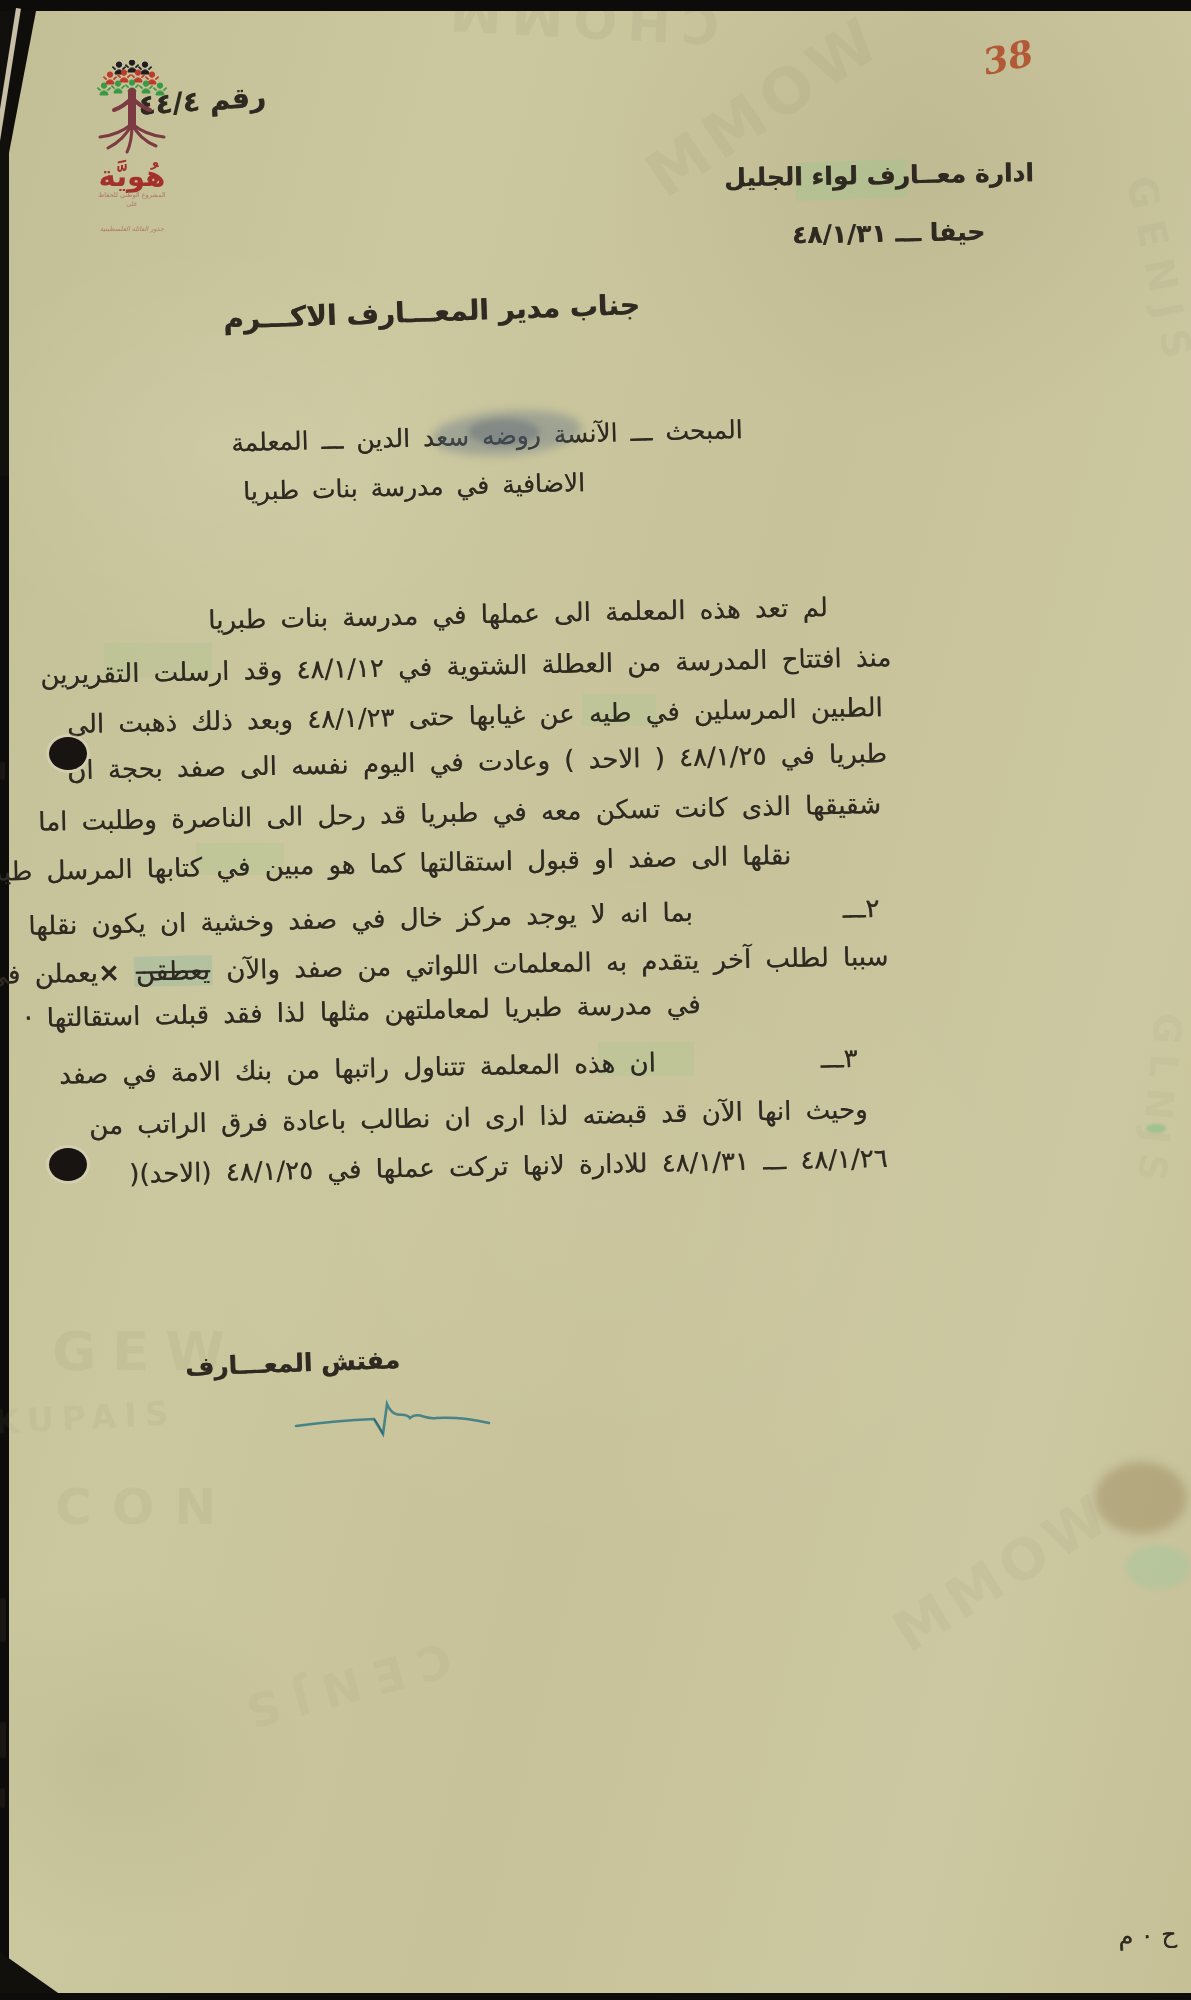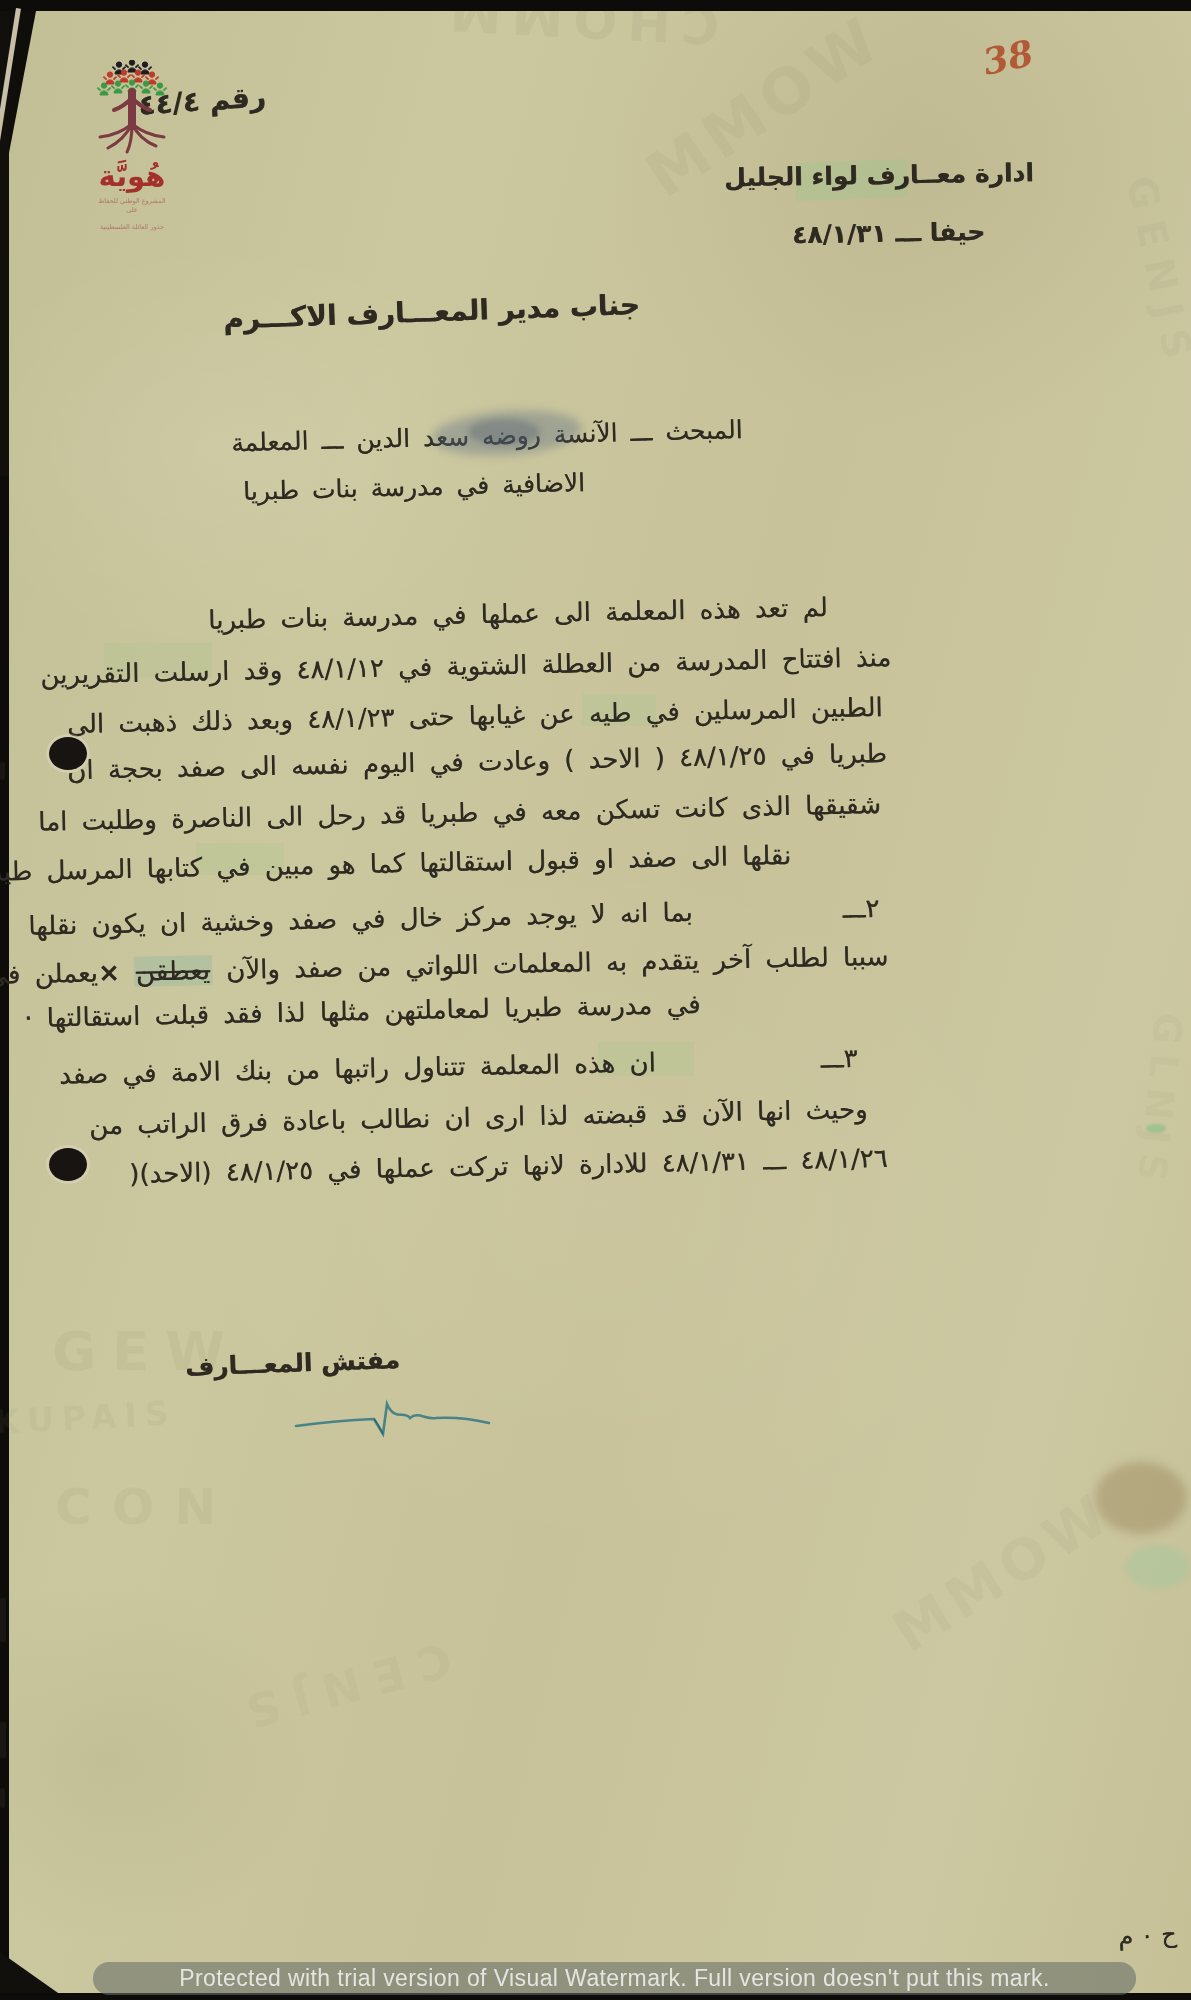--- a/index.html
+++ b/index.html
@@ -42,21 +42,21 @@
   
   .hl{position:absolute;pointer-events:none;}
   .smudge{position:absolute;border-radius:50%;filter:blur(5px);}
   
   .pwm{position:absolute;color:#8a8668;opacity:.11;font-weight:bold;
     font-family:"DejaVu Sans",sans-serif;pointer-events:none;white-space:nowrap;}
   
   #logo{position:absolute;left:92px;top:60px;width:80px;z-index:5;text-align:center;}
   #logo .wordmark{font-size:29px;font-weight:bold;color:#a3302a;line-height:1;
     margin-top:2px;direction:rtl;}
-  #logo .caption{font-size:6.5px;color:#b0766c;direction:rtl;line-height:1.35;margin-top:6px;}
+  #logo .caption{font-size:6.5px;color:#b0766c;direction:rtl;line-height:1.35;}
   
   #sig-svg{position:absolute;left:292px;top:1386px;}
   
   #trialbar{position:absolute;left:93px;top:1962px;width:1043px;height:33px;
     background:rgba(104,110,103,.58);border-radius:16px;display:flex;align-items:center;
     justify-content:center;font-family:"Liberation Sans",sans-serif;font-size:23px;
     color:#e3e6e0;letter-spacing:.4px;}
 </style>
 </head>
 <body>
@@ -114,21 +114,21 @@
         <path d="M40,38 C46,44 52,48 58,50" stroke-width="4"></path>
         <path d="M40,64 C30,72 18,76 8,77" stroke-width="3"></path>
         <path d="M40,64 C34,76 24,84 16,88" stroke-width="3"></path>
         <path d="M40,64 C40,78 38,86 35,92" stroke-width="3"></path>
         <path d="M40,64 C46,76 54,82 64,86" stroke-width="3"></path>
         <path d="M40,64 C50,72 62,76 72,77" stroke-width="3"></path>
       </g>
     </svg>
     <div class="wordmark">هُويَّة</div>
     <div class="caption">المشروع الوطني للحفاظ على</div>
-    <div class="caption" style="margin-top:8px;">جذور العائلة الفلسطينية</div>
+    <div class="caption" style="margin-top:16px;font-style:italic;">جذور العائلة الفلسطينية</div>
   </div>
 
   <div class="ink b" style="left:138px;top:80px;font-size:28px;transform:rotate(-4deg);z-index:4;">رقم ٤٤/٤</div>
 
   <div style="position:absolute;left:983px;top:36px;font-size:36px;font-weight:bold;font-style:italic;
               font-family:'DejaVu Serif',serif;color:#b25a36;transform:rotate(-12deg);">38</div>
 
   <div class="ink b" style="right:157px;top:158px;font-size:25px;transform:rotate(-1deg);">ادارة معــارف لواء الجليل</div>
   <div class="ink b" style="right:206px;top:217px;font-size:25px;transform:rotate(-1deg);">حيفا ـــ ٤٨/١/٣١</div>
 
@@ -185,17 +185,14 @@
   <div class="leftbar"></div>
   <div class="corner-fold-dark"></div>
   <div class="corner-fold-light"></div>
   <div class="nick" style="left:0;top:762px;width:5px;height:18px;"></div>
   <div class="nick" style="left:0;top:1598px;width:6px;height:44px;"></div>
   <div class="nick" style="left:0;top:1722px;width:6px;height:36px;"></div>
   <div class="nick" style="left:0;top:1788px;width:5px;height:20px;"></div>
   <div class="corner-bl"></div>
   <div class="bottombar"></div>
 
-  <div id="trialbar">
-    <span>Protected with trial version of Visual Watermark. Full version doesn't put this mark.</span>
-  </div>
 
 </div>
 
 </body></html>

